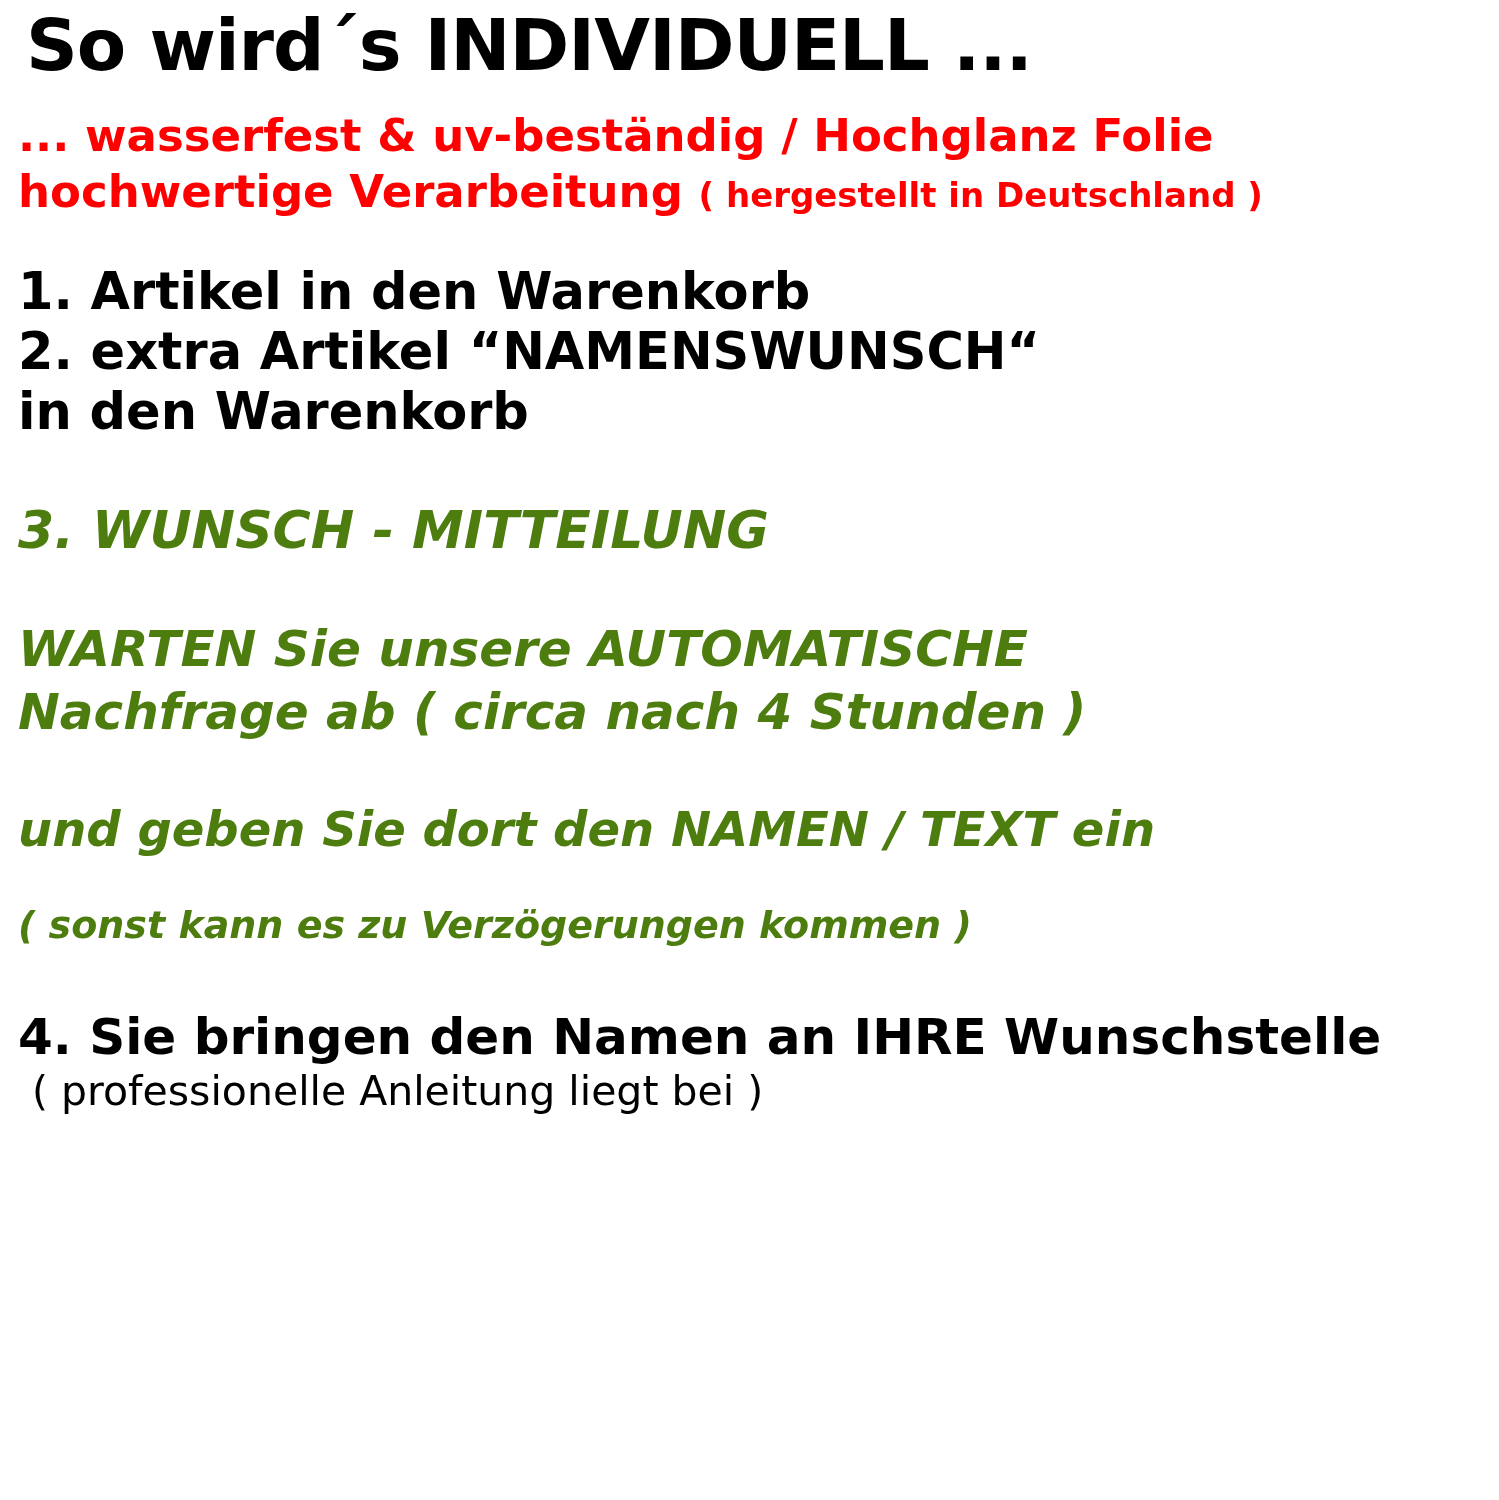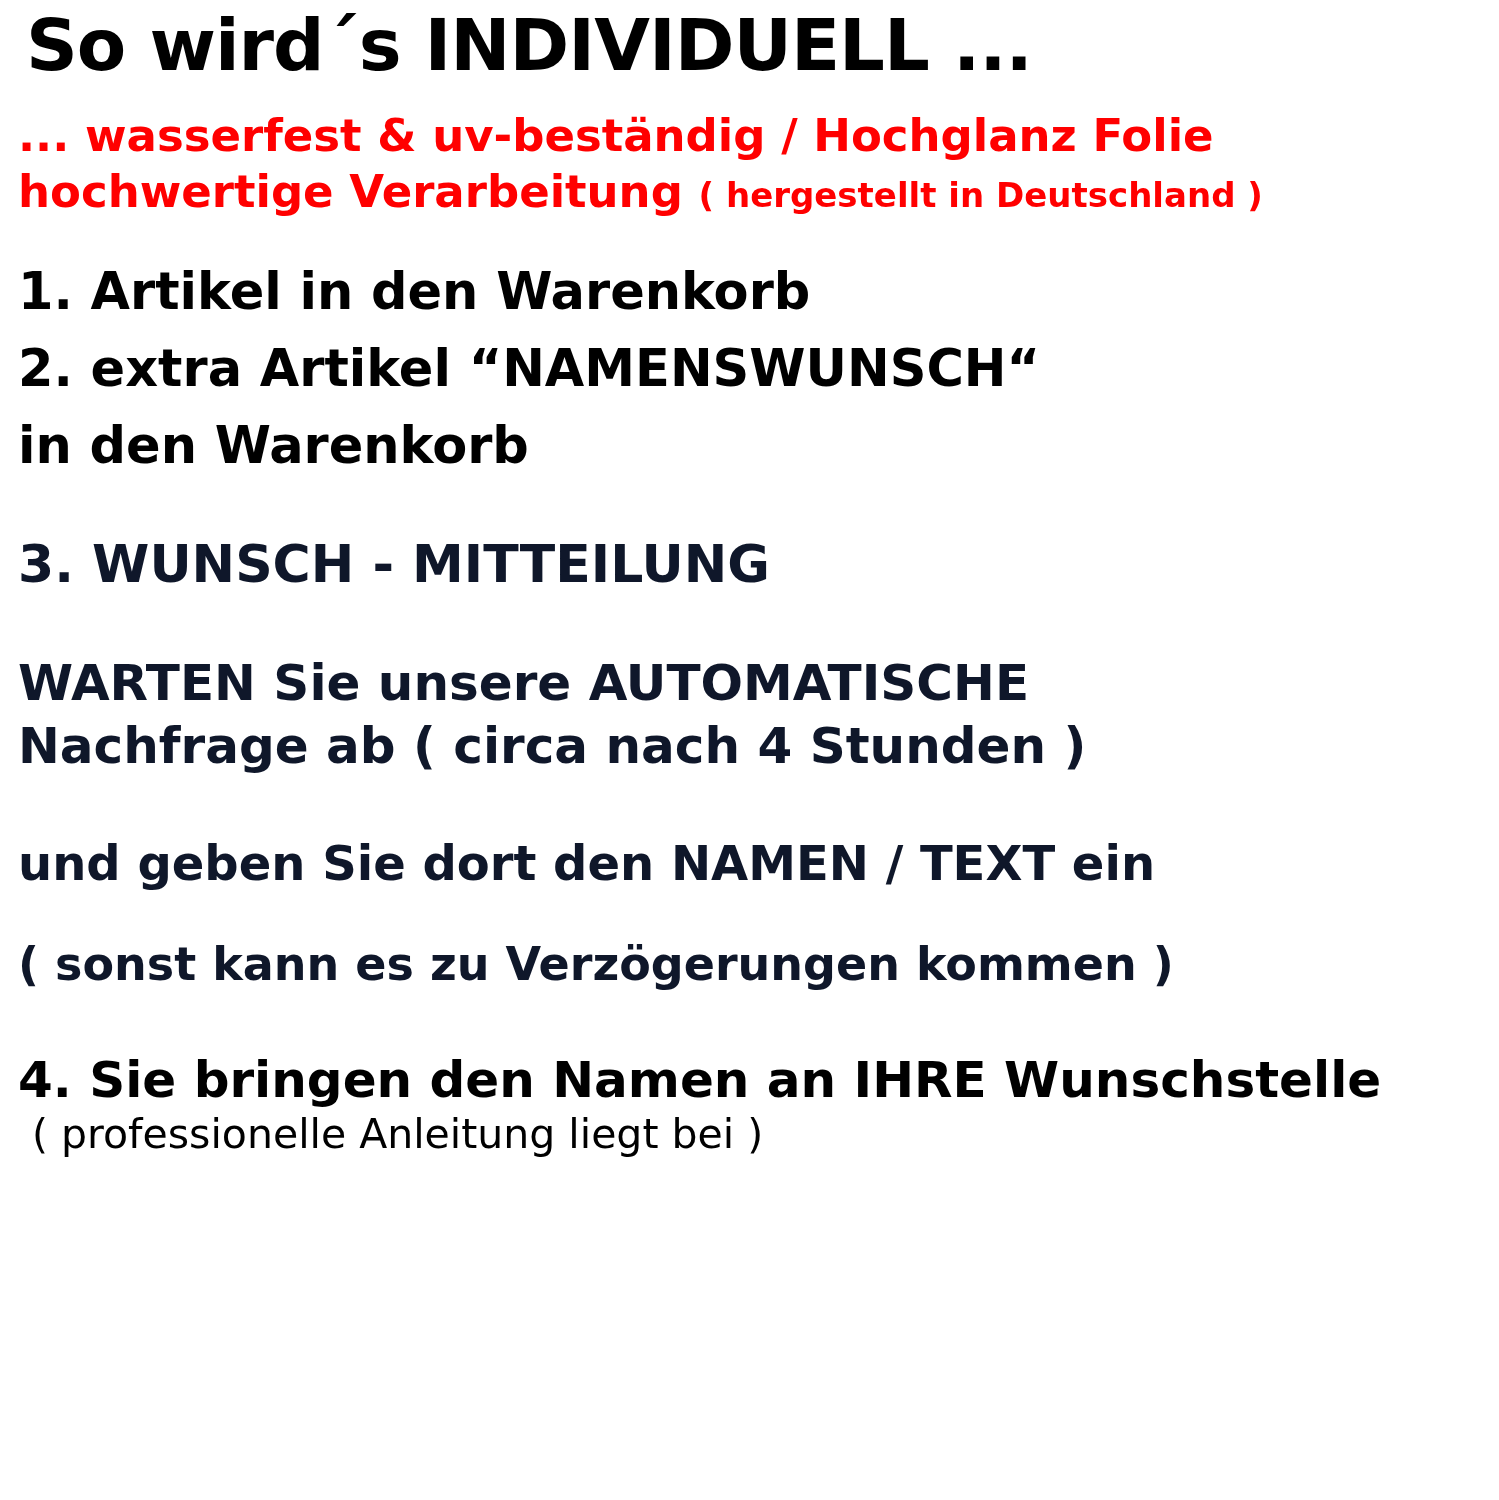--- a/index.html
+++ b/index.html
@@ -51,45 +51,45 @@
   }
   .steps {
     margin-top: 42px;
   }
   .step-black {
     font-size: 51px;
     font-weight: bold;
     color: #000000;
     line-height: 1.18;
     white-space: nowrap;
-    margin-top: 17px;
   }
   .gap-lg { height: 58px; }
   .gap-md { height: 44px; }
   .red {
-    color: #0f172a;
+    color: #4d7c0f;
     font-weight: bold;
+    font-style: italic;
   }
   .step3 {
     font-size: 52px;
     line-height: 1.15;
     white-space: nowrap;
   }
   .warten {
     font-size: 50px;
     line-height: 1.25;
     white-space: nowrap;
   }
   .namen-text {
     font-size: 48px;
     line-height: 1.2;
     white-space: nowrap;
   }
   .paren-note {
-    font-size: 46px;
+    font-size: 38px;
     line-height: 1.2;
     white-space: nowrap;
   }
   .step4 {
     font-size: 50px;
     font-weight: bold;
     color: #000000;
     line-height: 1.2;
     white-space: nowrap;
   }

